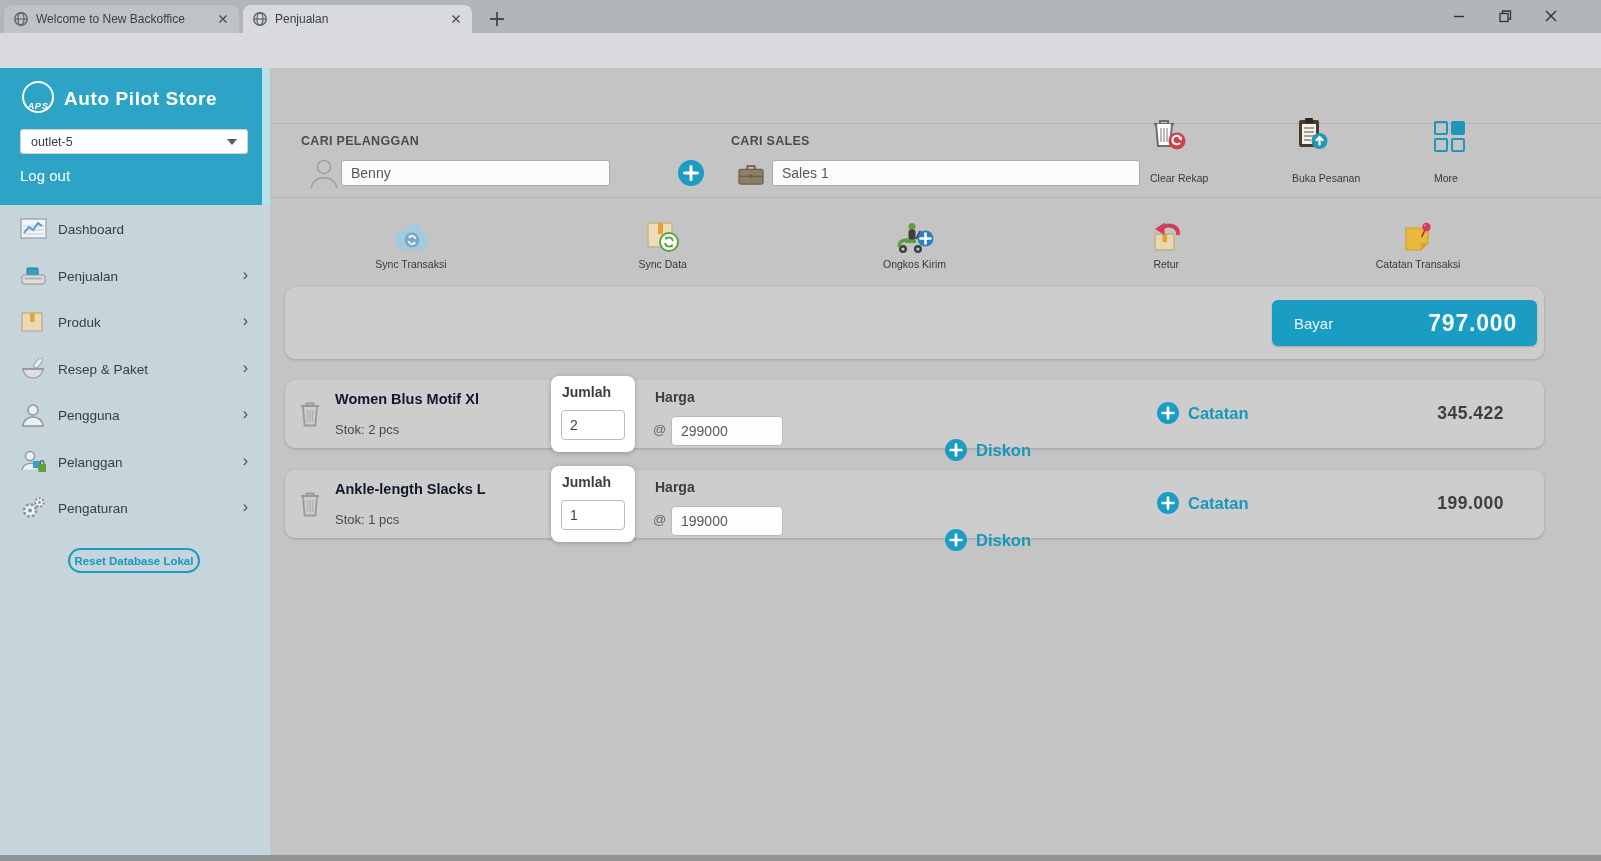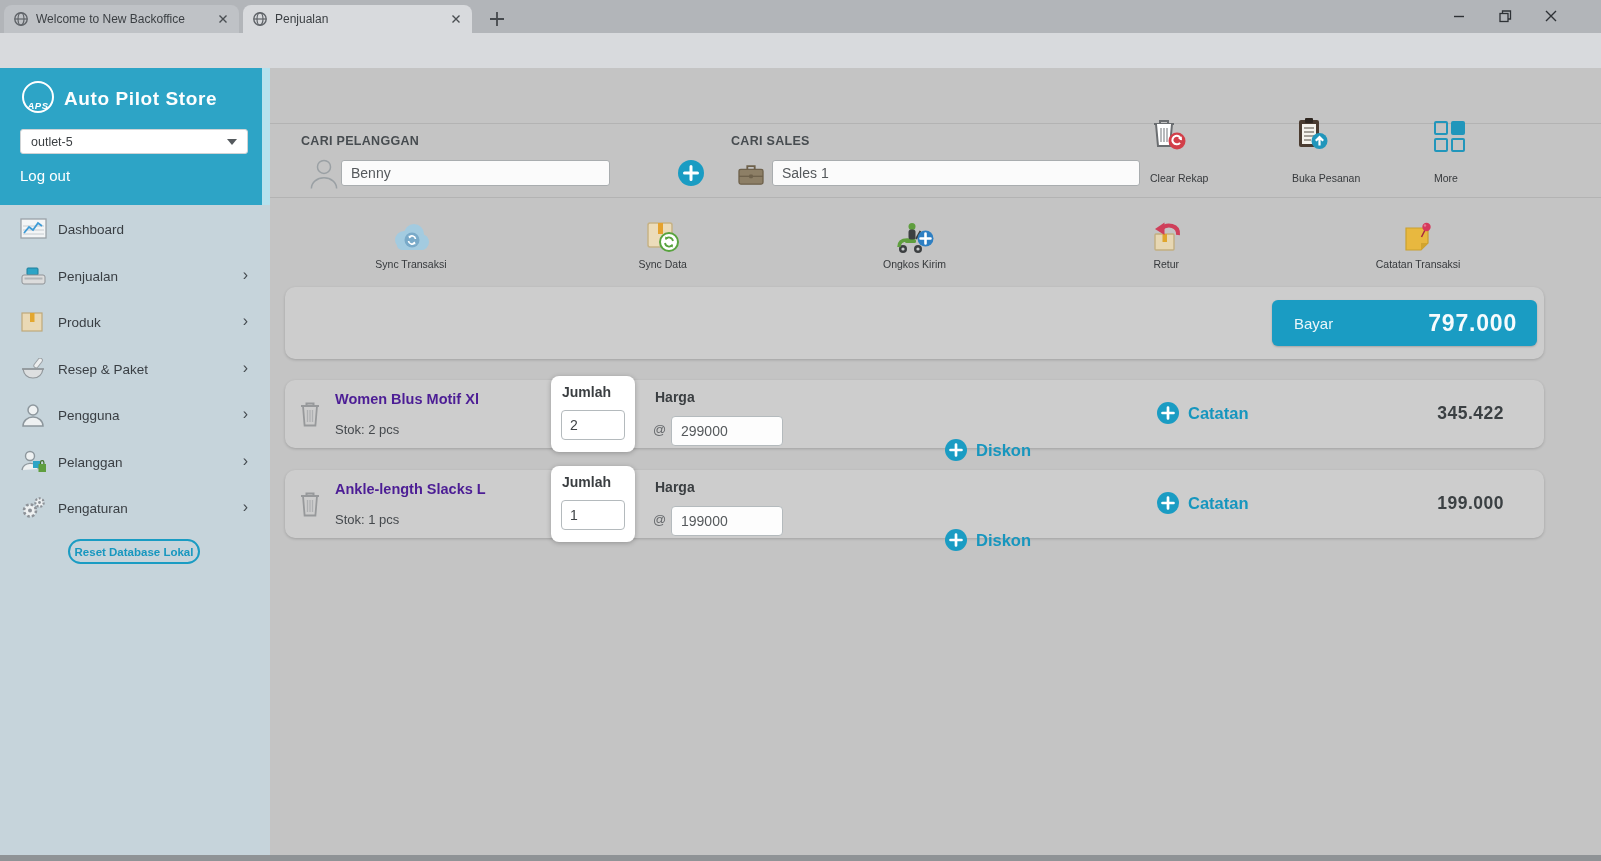--- a/index.html
+++ b/index.html
@@ -43,21 +43,21 @@
   #outlet { left:20px; top:61px; width:228px; height:25px; background:#fff; border:1px solid #cfd3d5; border-radius:3px;
             display:flex; align-items:center; padding:0 10px; font-size:12.5px; color:#3c4043; }
   #outlet .car { margin-left:auto; width:0; height:0; border-left:5px solid transparent; border-right:5px solid transparent; border-top:6px solid #555a5e; }
   #logout { left:20px; top:99px; color:#fff; font-size:15px; }
   #side-body { left:0; top:205px; width:270px; height:656px; background:#c6d4db; }
   .sitem { position:relative; height:46.5px; }
   .sitem .sic { position:absolute; left:20px; top:50%; transform:translateY(-50%); }
   .sitem .slab { position:absolute; left:58px; top:50%; transform:translateY(-50%); font-size:13.5px; color:#393e43; }
   .sitem .schev { position:absolute; right:22px; top:50%; transform:translateY(-58%); font-size:16px; color:#474d52; }
   #side-list { position:absolute; left:0; top:1px; width:270px; }
-  #resetbtn { left:68px; top:334px; width:132px; height:25px; border:2px solid #1a9cc3; border-radius:13px;
+  #resetbtn { left:68px; top:343px; width:132px; height:25px; border:2px solid #1a9cc3; border-radius:13px;
               color:#1797bf; font-size:11.5px; font-weight:bold; display:flex; align-items:center; justify-content:center;
               background:transparent; }
 
   
   #main { left:270px; top:68px; width:1331px; height:793px; background:#c4c4c4; }
   .hair { left:0; width:1331px; height:1px; background:#b3b3b3; }
   .flabel { font-size:12.5px; font-weight:bold; color:#474c50; letter-spacing:.3px; }
   .tinput { background:#fbfbfb; border:1px solid #a9adaf; border-radius:3px; height:26px; font-size:14px; color:#55595c;
             padding:0 9px; font-family:"Liberation Sans",sans-serif; }
   .pluscircle { width:26px; height:26px; }
@@ -70,21 +70,21 @@
   .card { background:#cdcdcd; border-radius:10px; box-shadow:0 1px 3px rgba(0,0,0,.18); }
   #paycard { left:15px; top:219px; width:1259px; height:72px; }
   #paybtn { left:987px; top:13px; width:265px; height:46px; background:#1a9cc3; border-radius:6px;
             display:flex; align-items:center; padding:0 20px 0 22px; box-shadow:0 1px 2px rgba(0,0,0,.2); }
   #paybtn .plab { font-size:15px; color:#eaf6fa; }
   #paybtn .ptot { margin-left:auto; font-size:23px; font-weight:bold; color:#f6fbfd; letter-spacing:.8px; }
 
   .row { left:15px; width:1259px; height:68px; }
   #row0 { top:312px; } #row1x { top:402px; }
   .row .rtrash { position:absolute; left:14px; top:21px; }
-  .row .rname { position:absolute; left:50px; top:11px; font-size:14.5px; font-weight:bold; color:#4c1d95; }
+  .row .rname { position:absolute; left:50px; top:11px; font-size:14.5px; font-weight:bold; color:#0f172a; }
   .row .rstok { position:absolute; left:50px; bottom:11px; font-size:13px; color:#45494d; }
   .row .hlab { position:absolute; left:370px; top:9px; font-size:14px; font-weight:600; color:#3a3e41; }
   .row .atsym { position:absolute; left:368px; top:42px; font-size:13px; color:#66696c; }
   .row .pinput { position:absolute; left:386px; top:36px; width:112px; height:30px; background:#fdfdfd;
                  border:1px solid #b4babd; border-radius:4px; font-size:14px; color:#55595c; padding:0 9px;
                  font-family:"Liberation Sans",sans-serif; }
   .addgrp { position:absolute; top:22px; display:flex; align-items:center; gap:9px; }
   .addgrp .alab { font-size:16.5px; font-weight:bold; color:#1796be; }
   .g-diskon { left:660px;margin-top:37px; } .g-catatan { left:872px; }
   .row .rsub { position:absolute; right:40px; top:23px; font-size:17.5px; font-weight:bold; color:#3b4043; letter-spacing:.5px; }

